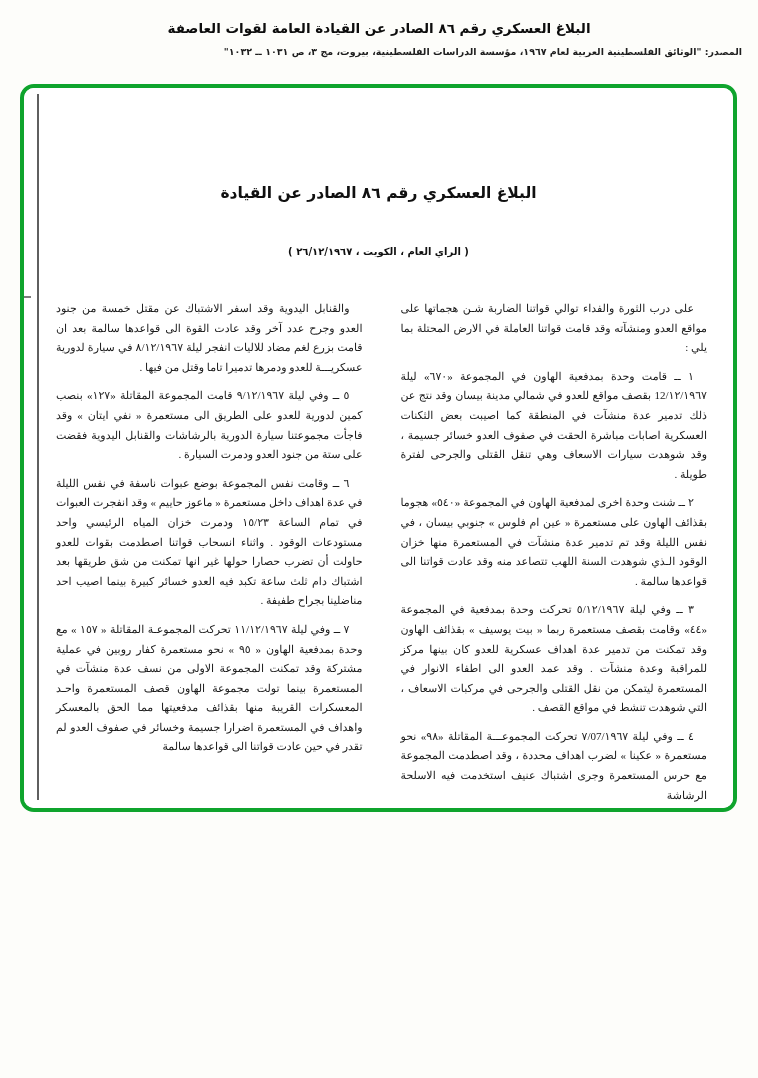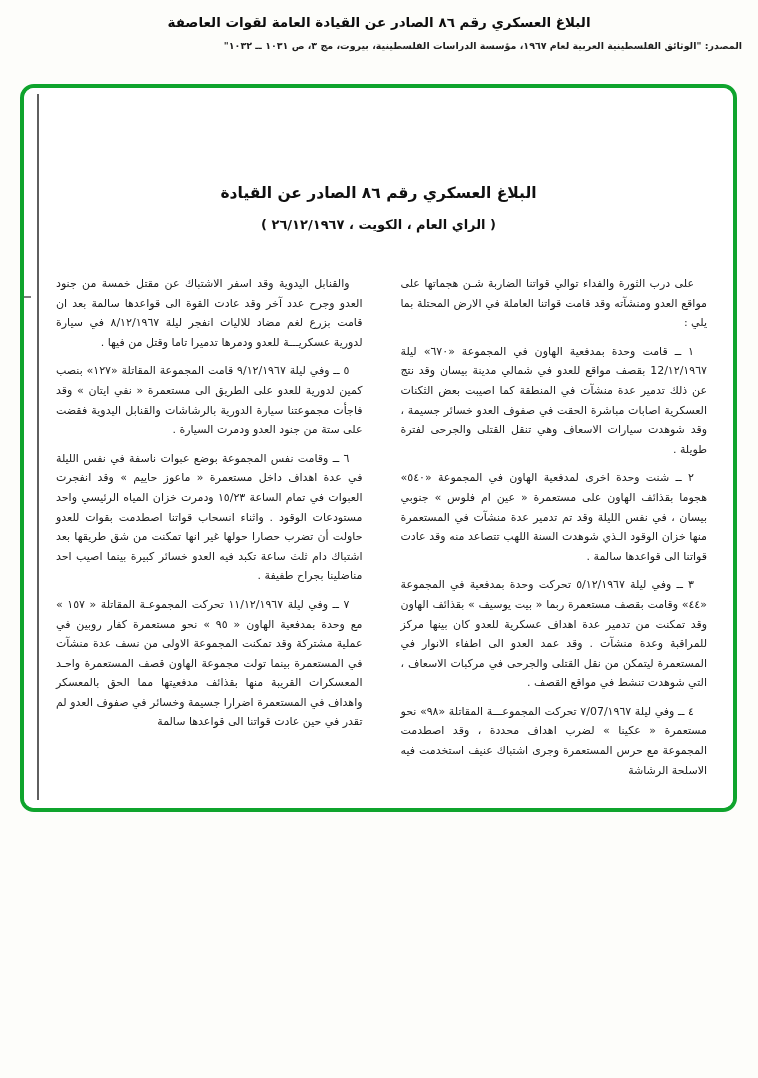--- a/index.html
+++ b/index.html
@@ -11,21 +11,21 @@
   html,body{margin:0;padding:0;}
   body{
     width:758px;height:1078px;
     background:var(--page-bg);
     font-family:"DejaVu Sans",sans-serif;
     direction:rtl;
     position:relative;
     overflow:hidden;
     color:var(--scan-text);
   }
-  .top-header{padding-top:14px;text-align:center;}
+  .top-header{padding-top:20px;text-align:center;}
   .top-title{
     font-size:13.5px;font-weight:bold;color:#0d0d0d;letter-spacing:0;
   }
   .source-line{
     margin:10px 16px 0 16px;
     font-size:9.5px;font-weight:bold;color:#1e1e1e;
     text-align:right;direction:rtl;
   }
   .scan-frame{
     position:absolute;
@@ -49,40 +49,41 @@
   }
   .doc-title{
     margin:92px 40px 0 40px;
     text-align:center;
     font-weight:bold;
     font-size:15.5px;
     line-height:27px;
     color:#101010;
   }
   .doc-subtitle{
-    margin-top:10px;
+    margin-top:39px;
     text-align:center;
     font-weight:bold;
-    font-size:13px;
+    font-size:10px;
     color:#101010;
   }
   .columns{
     display:flex;direction:rtl;
     gap:38px;
     margin-top:42px;
     padding:0 26px 0 32px;
   }
   .col{
     flex:1;
     font-size:11px;
     line-height:19.6px;
     text-align:justify;
     text-justify:inter-word;
     color:var(--scan-text);
     direction:rtl;
+    font-family:Liberation Serif, serif;
   }
   .col p{margin:0 0 9px 0;text-indent:13px;}
 </style>
 </head>
 <body>
 
 <div class="top-header">
   <div class="top-title">البلاغ العسكري رقم ٨٦ الصادر عن القيادة العامة لقوات العاصفة</div>
   <div class="source-line">المصدر: "الوثائق الفلسطينية العربية لعام ١٩٦٧، مؤسسة الدراسات الفلسطينية، بيروت، مج ٣، ص ١٠٣١ ــ ١٠٣٢"</div>
 </div>

